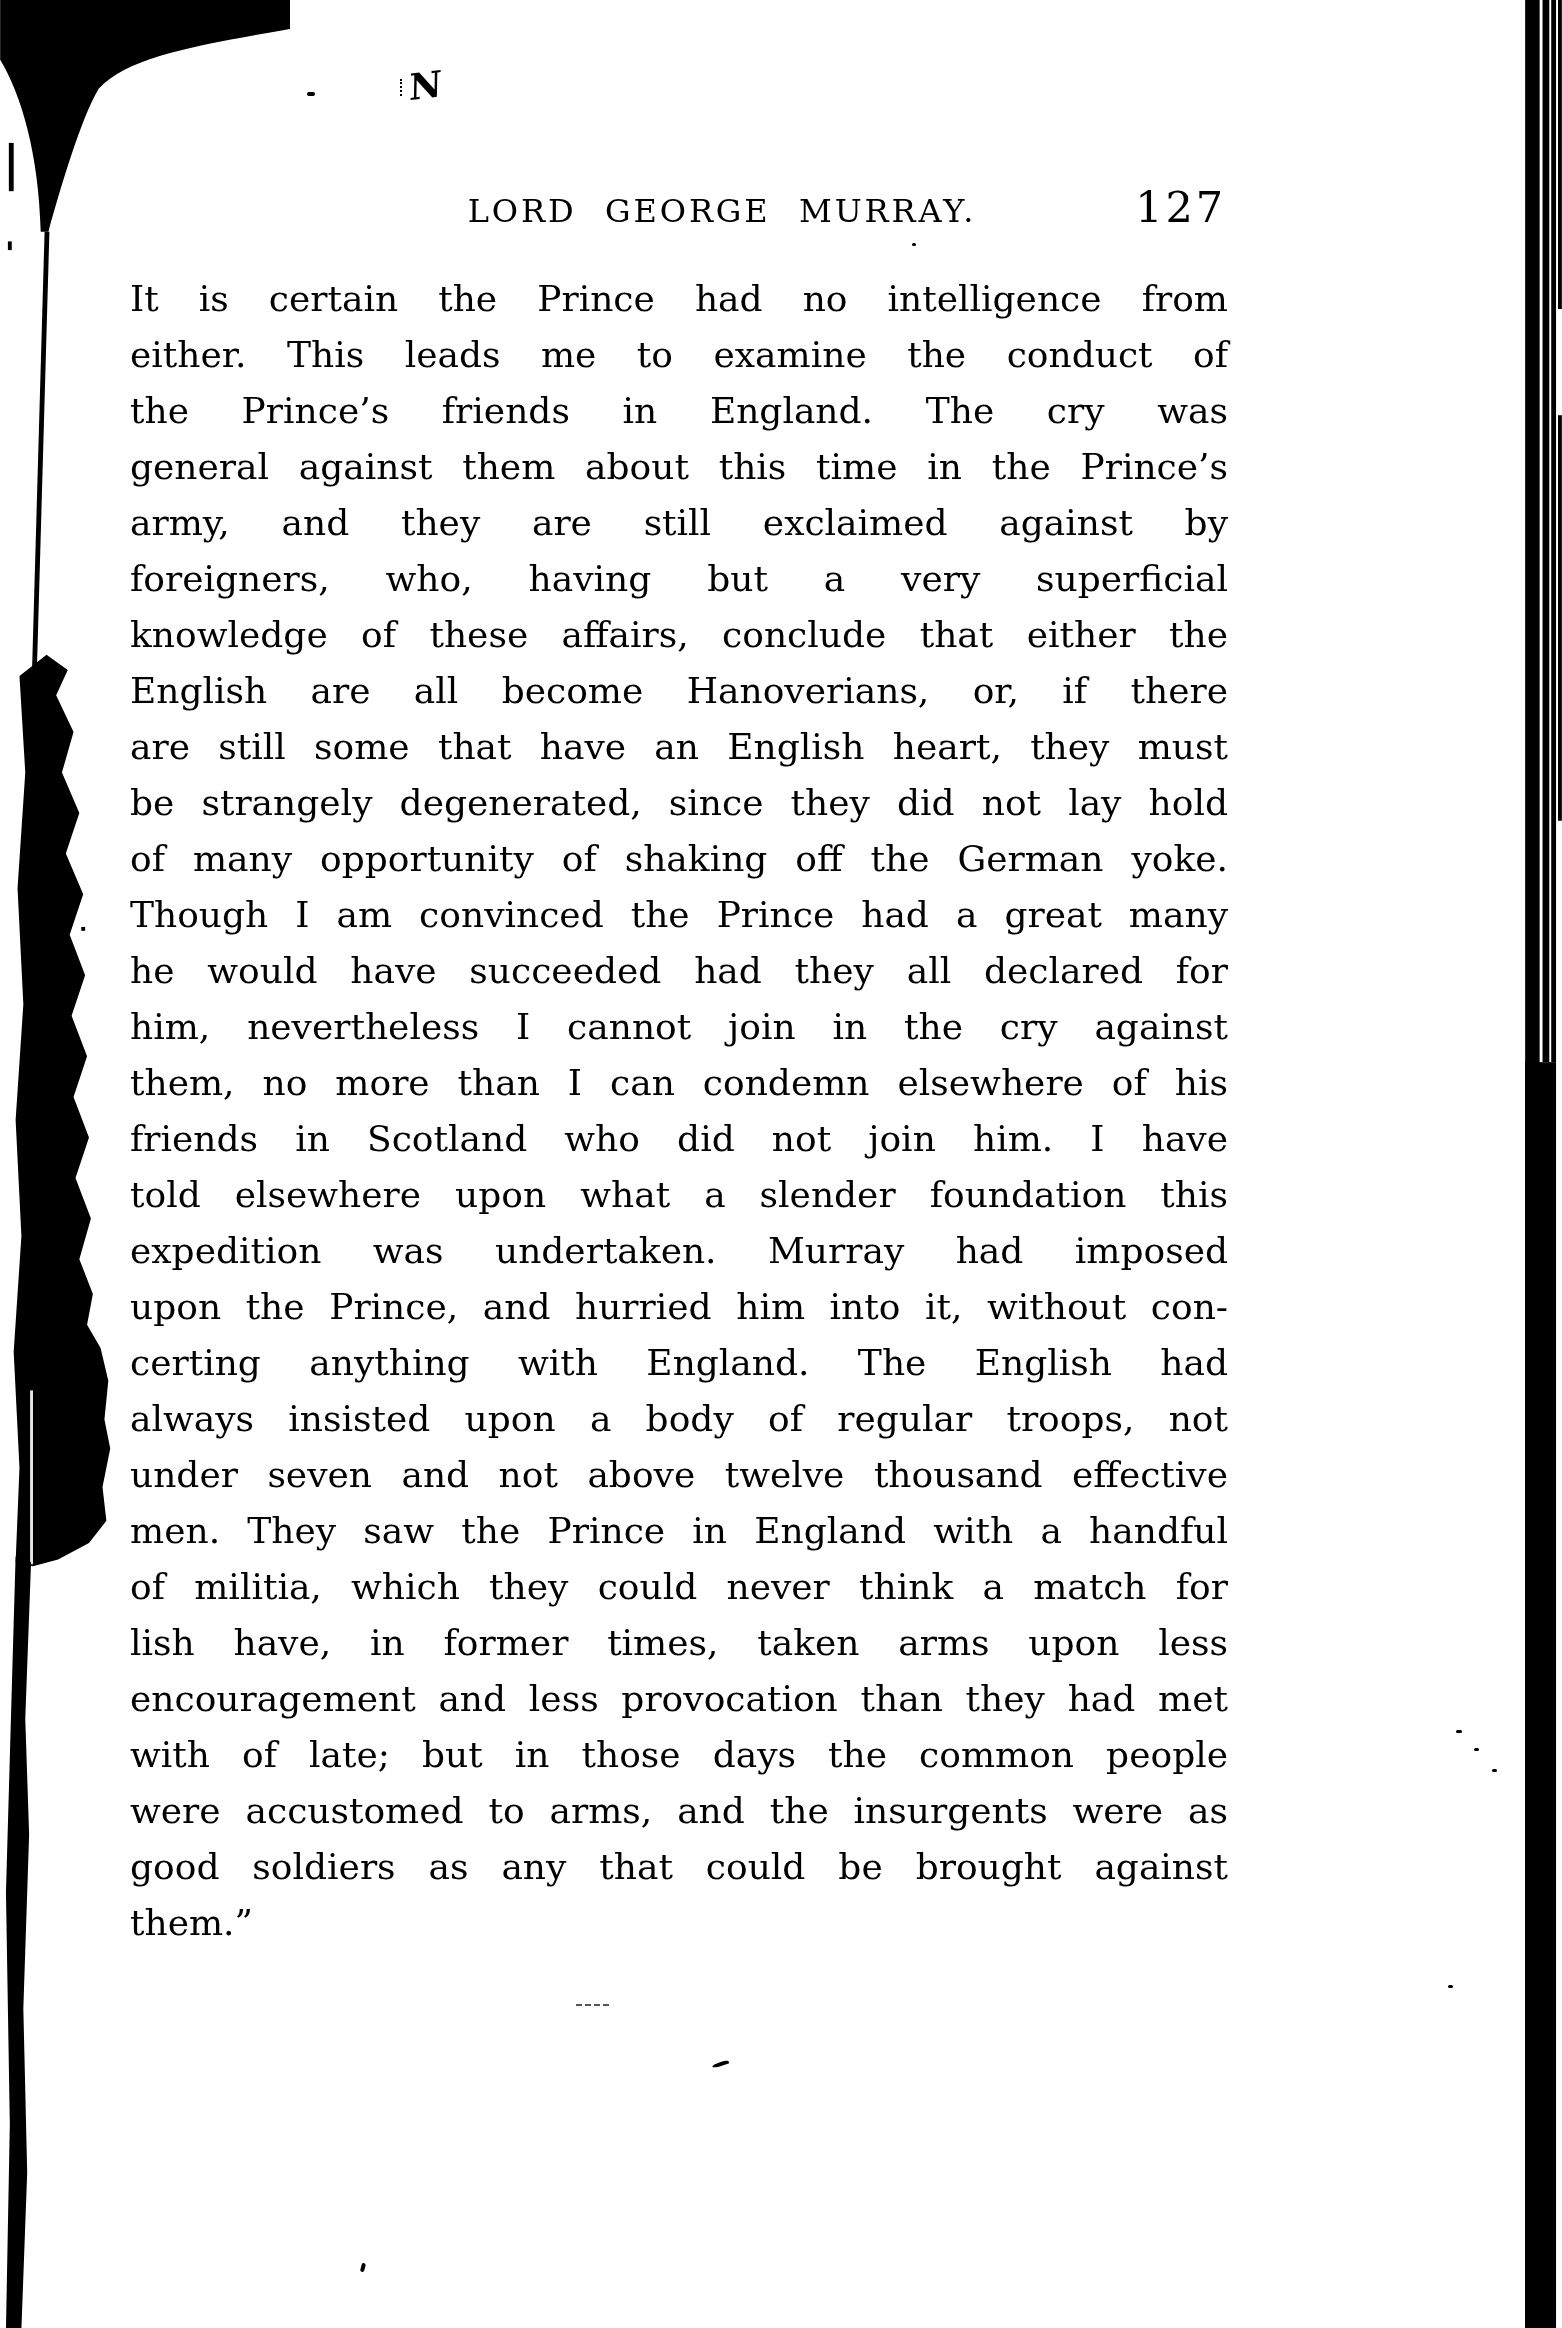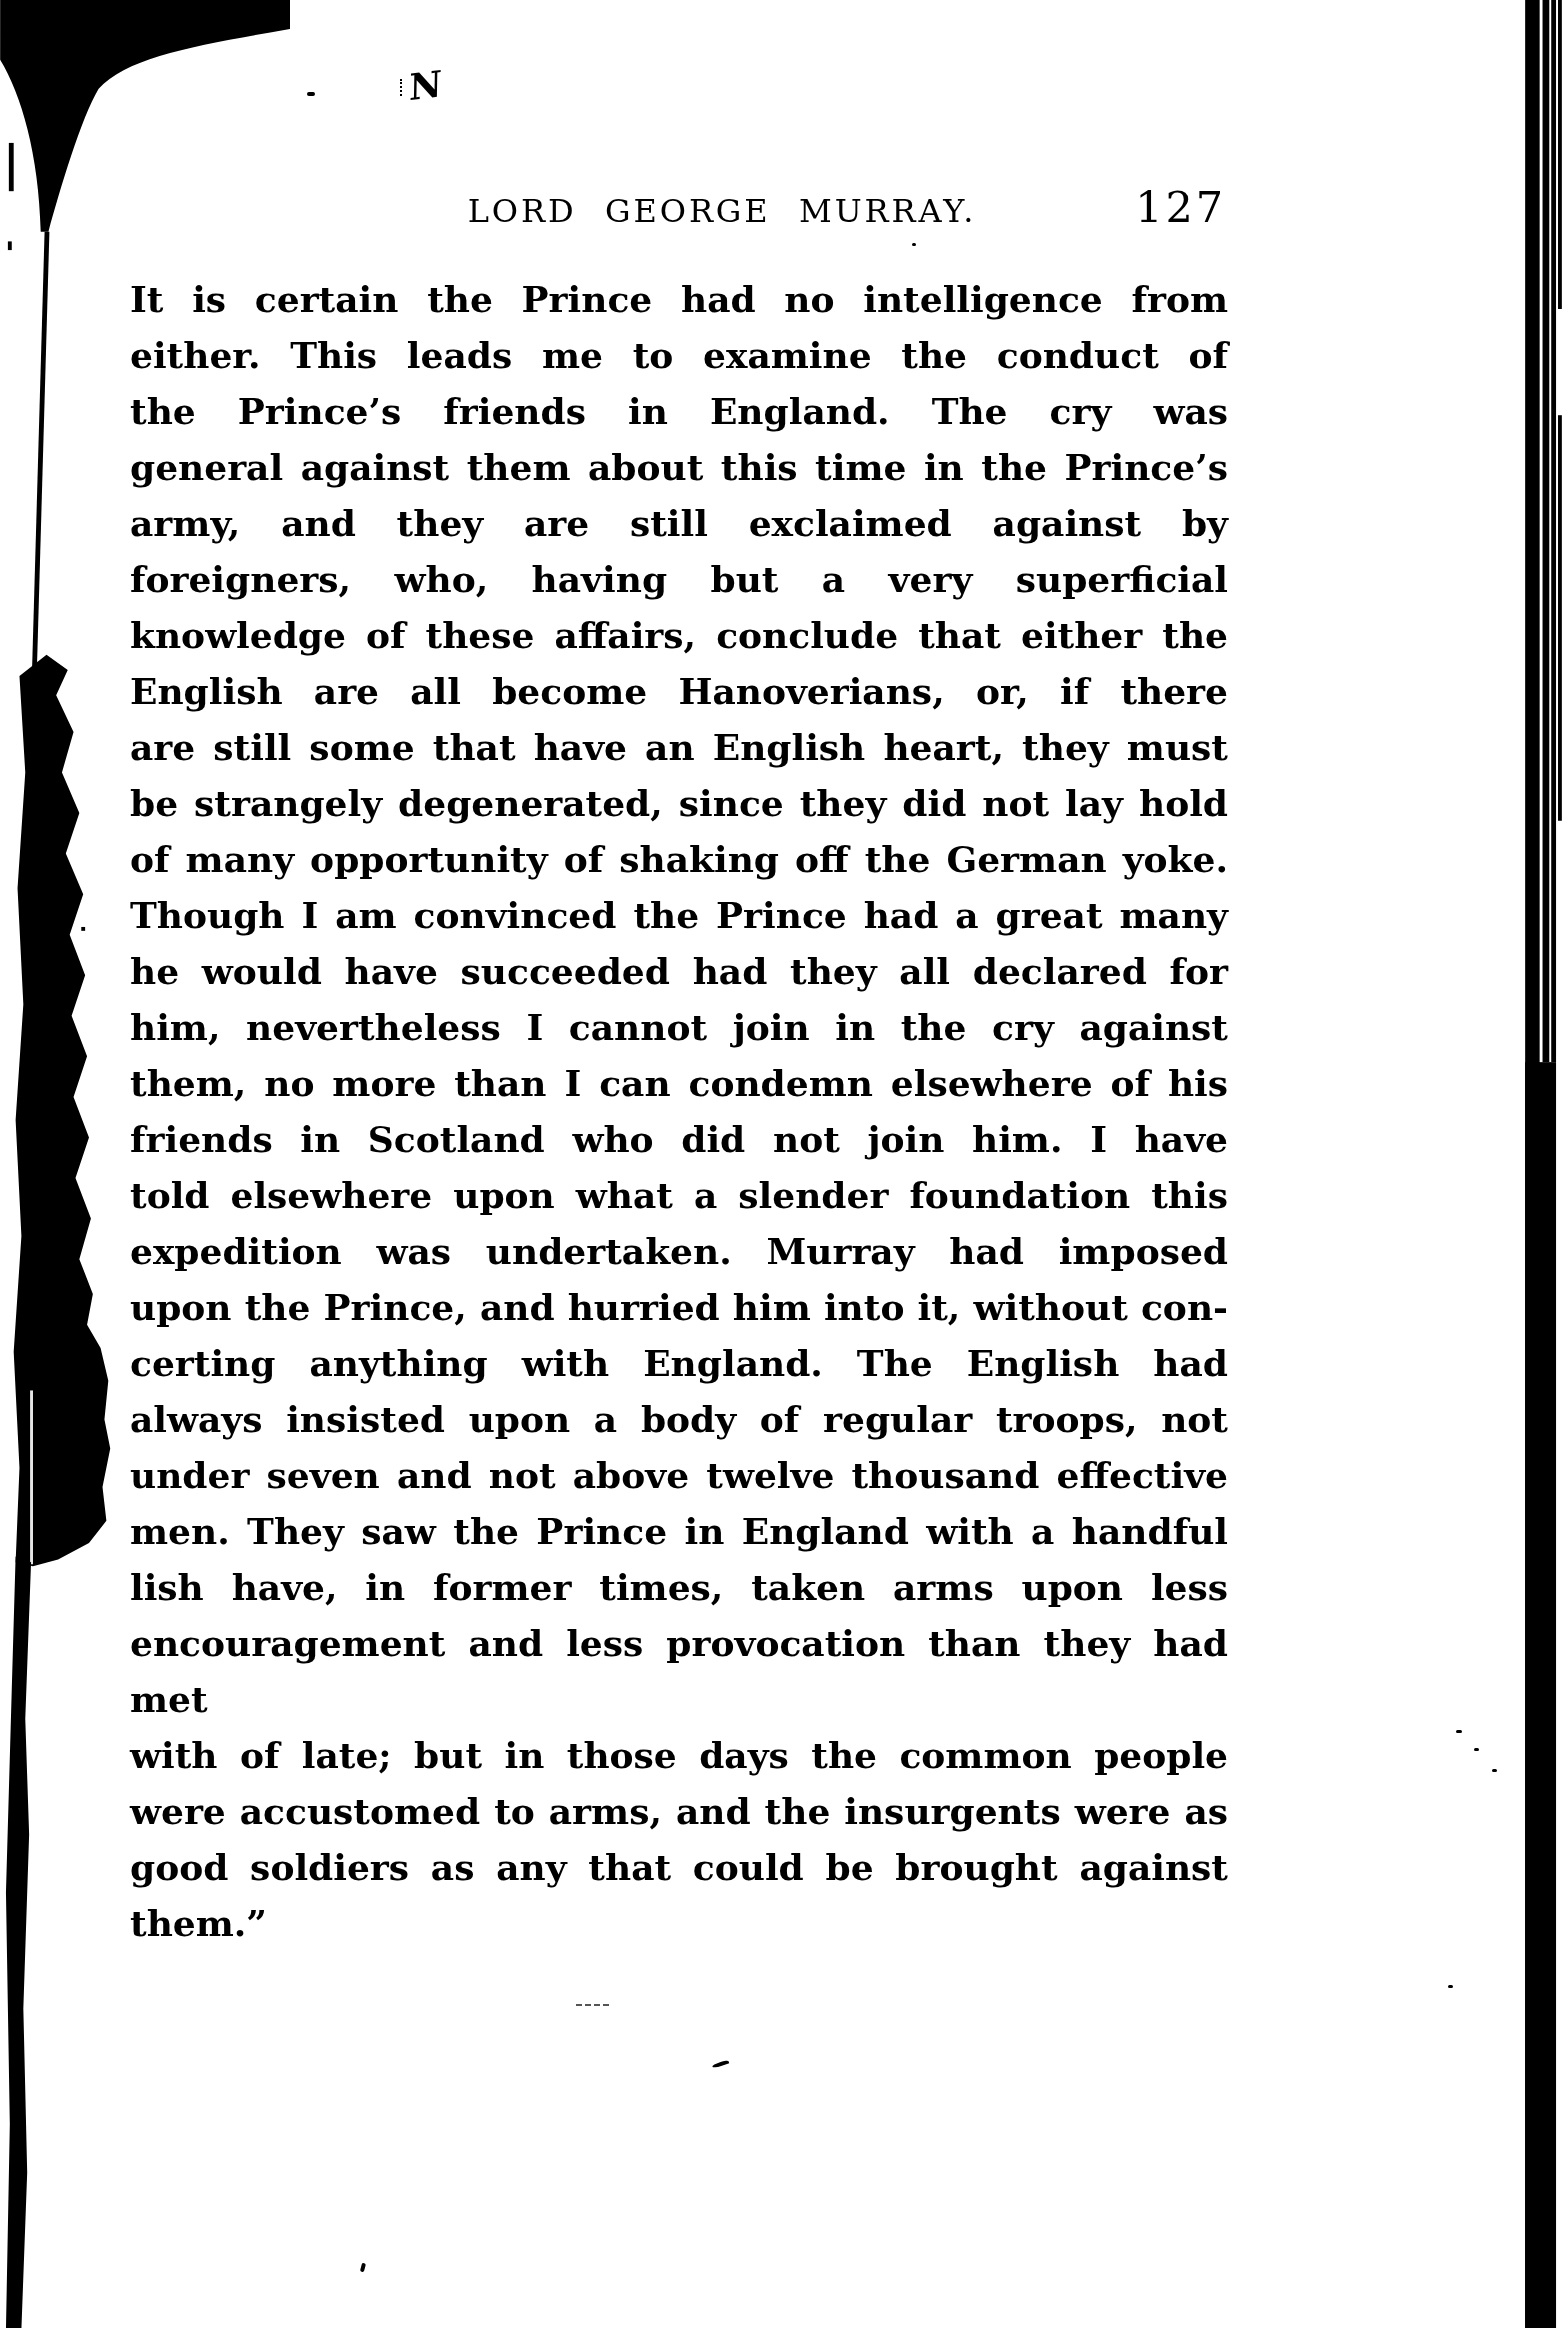--- a/index.html
+++ b/index.html
@@ -21,21 +21,21 @@
     font-size:32px; letter-spacing:2.9px; word-spacing:15.4px;
     white-space:nowrap;
     margin-left:16px;
   }
   .page-number {
     position:absolute; right:1.9px; top:0;
     font-size:43px; letter-spacing:2.9px;
   }
 
   
-  .body-text { position:absolute; left:130px; top:271px; width:1098px;font-weight:bold; }
+  .body-text { position:absolute; left:130px; top:271px; width:1098px; }
   .text-line {
     font-size:36px; line-height:56px;
     text-align:justify;
     text-align-last:justify;
     -moz-text-align-last:justify;
   }
   .text-line:last-child { text-align-last:left; }
 
   
   .artifact { position:absolute; pointer-events:none; }
@@ -102,20 +102,21 @@
       <div class="text-line">him, nevertheless I cannot join in the cry against</div>
       <div class="text-line">them, no more than I can condemn elsewhere of his</div>
       <div class="text-line">friends in Scotland who did not join him.  I have</div>
       <div class="text-line">told elsewhere upon what a slender foundation this</div>
       <div class="text-line">expedition was undertaken.  Murray had imposed</div>
       <div class="text-line">upon the Prince, and hurried him into it, without con-</div>
       <div class="text-line">certing anything with England.  The English had</div>
       <div class="text-line">always insisted upon a body of regular troops, not</div>
       <div class="text-line">under seven and not above twelve thousand effective</div>
       <div class="text-line">men.  They saw the Prince in England with a handful</div>
+      <div class="text-line">of militia, which they could never think a match for</div>
       <div class="text-line">lish have, in former times, taken arms upon less</div>
       <div class="text-line">encouragement and less provocation than they had met</div>
       <div class="text-line">with of late; but in those days the common people</div>
       <div class="text-line">were accustomed to arms, and the insurgents were as</div>
       <div class="text-line">good soldiers as any that could be brought against</div>
       <div class="text-line">them.”</div>
     </div>
 
   <span class="ink-mark">N</span>
   <div class="ink-mark-dots"></div>

